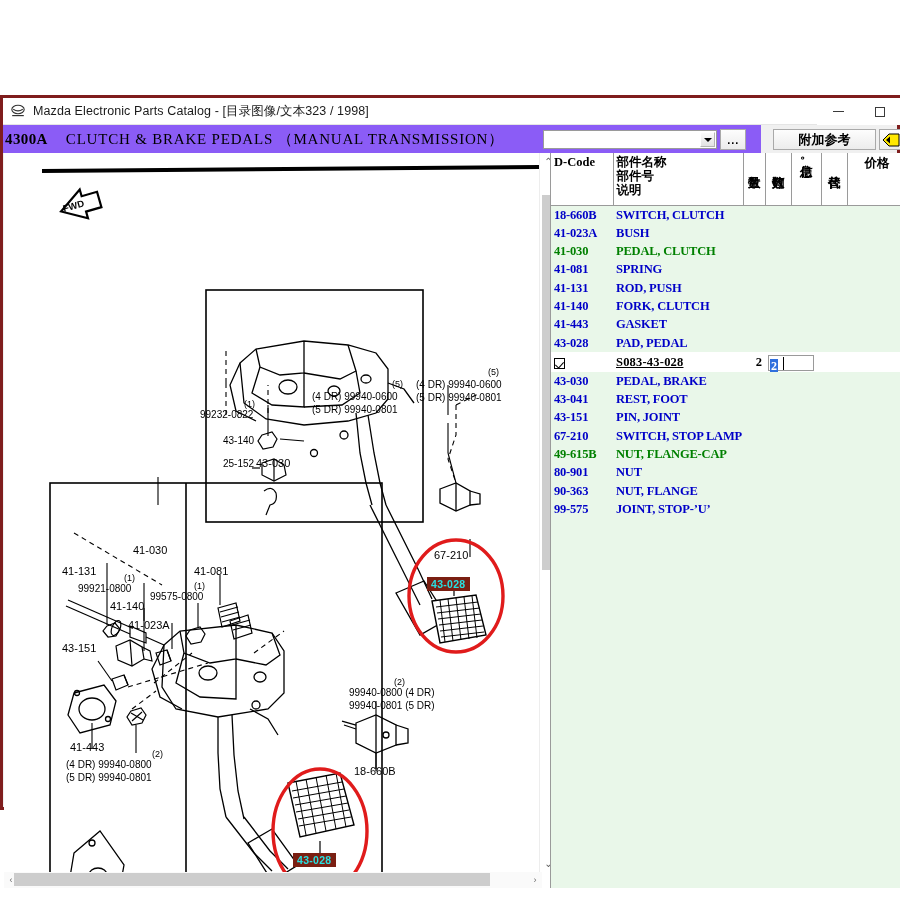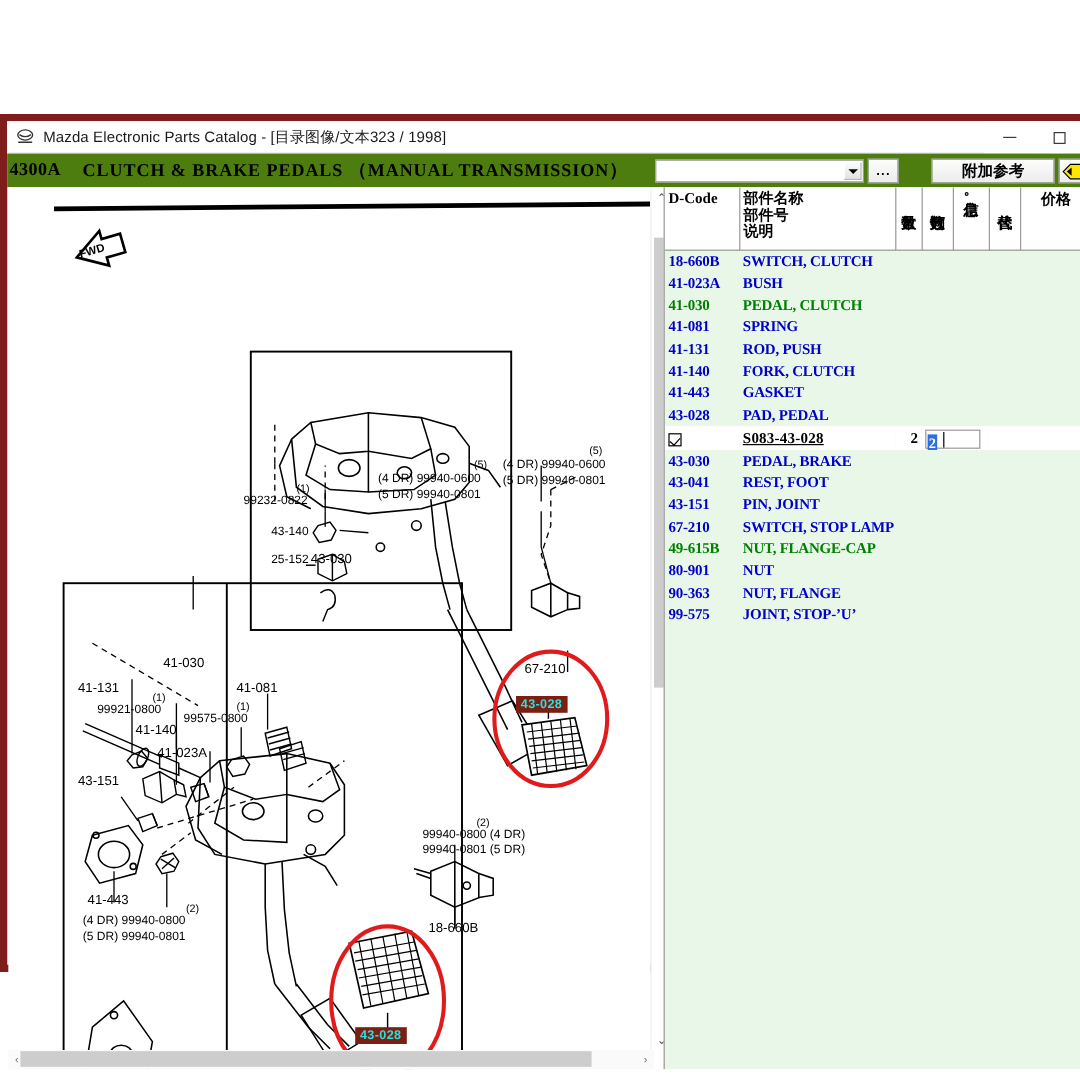--- a/index.html
+++ b/index.html
@@ -8,21 +8,21 @@
     background:#ffffff;
     font-family:"Liberation Sans", sans-serif;
     overflow:hidden;
   }
   #app{position:absolute;left:0;top:0;width:900px;height:900px;background:#fff;}
 
   
   .window{
     position:absolute;left:0;top:95px;width:900px;height:715px;
     background:#f0f0f0;
-    border:6px solid #7f1d1d;
+    border:3px solid #7f1d1d;
     box-sizing:border-box;
   }
   .titlebar{
     position:absolute;left:0;top:0;width:898px;height:27px;
     background:#ffffff;
     display:flex;align-items:center;
     border-bottom:1px solid #e5e5e5;
     box-sizing:border-box;
   }
   .title-icon{
@@ -36,33 +36,33 @@
   .win-controls{position:absolute;right:0;top:0;height:27px;display:flex;}
   .win-btn{
     width:42px;height:27px;display:flex;align-items:center;justify-content:center;
     background:#fff;
   }
   .win-btn .mini{width:11px;height:1.5px;background:#3a3a3a;display:block;}
   .win-btn .maxi{width:10px;height:10px;border:1.5px solid #3a3a3a;display:block;box-sizing:border-box;}
 
   
   .headerbar{
-    position:absolute;left:0;top:27px;width:898px;height:28px;
-    background:#4d7c0f;
+    position:absolute;left:0;top:27px;width:758px;height:28px;
+    background:#8b5cf6;
     display:flex;align-items:center;
     box-sizing:border-box;
   }
   .section-code{
     font-family:"Liberation Serif", serif;
     font-weight:bold;font-size:15px;color:#000;
     padding-left:2px;letter-spacing:.4px;white-space:nowrap;
   }
   .section-title{
     font-family:"Liberation Serif", serif;
-    font-weight:bold;font-size:15px;color:#000;
+    font-weight:normal;font-size:15px;color:#000;
     margin-left:18px;letter-spacing:.8px;white-space:nowrap;
   }
 
   
   .toolbar{
     position:absolute;left:540px;top:28px;width:360px;height:27px;
     display:flex;align-items:center;gap:3px;
     box-sizing:border-box;
   }
   .combo{

